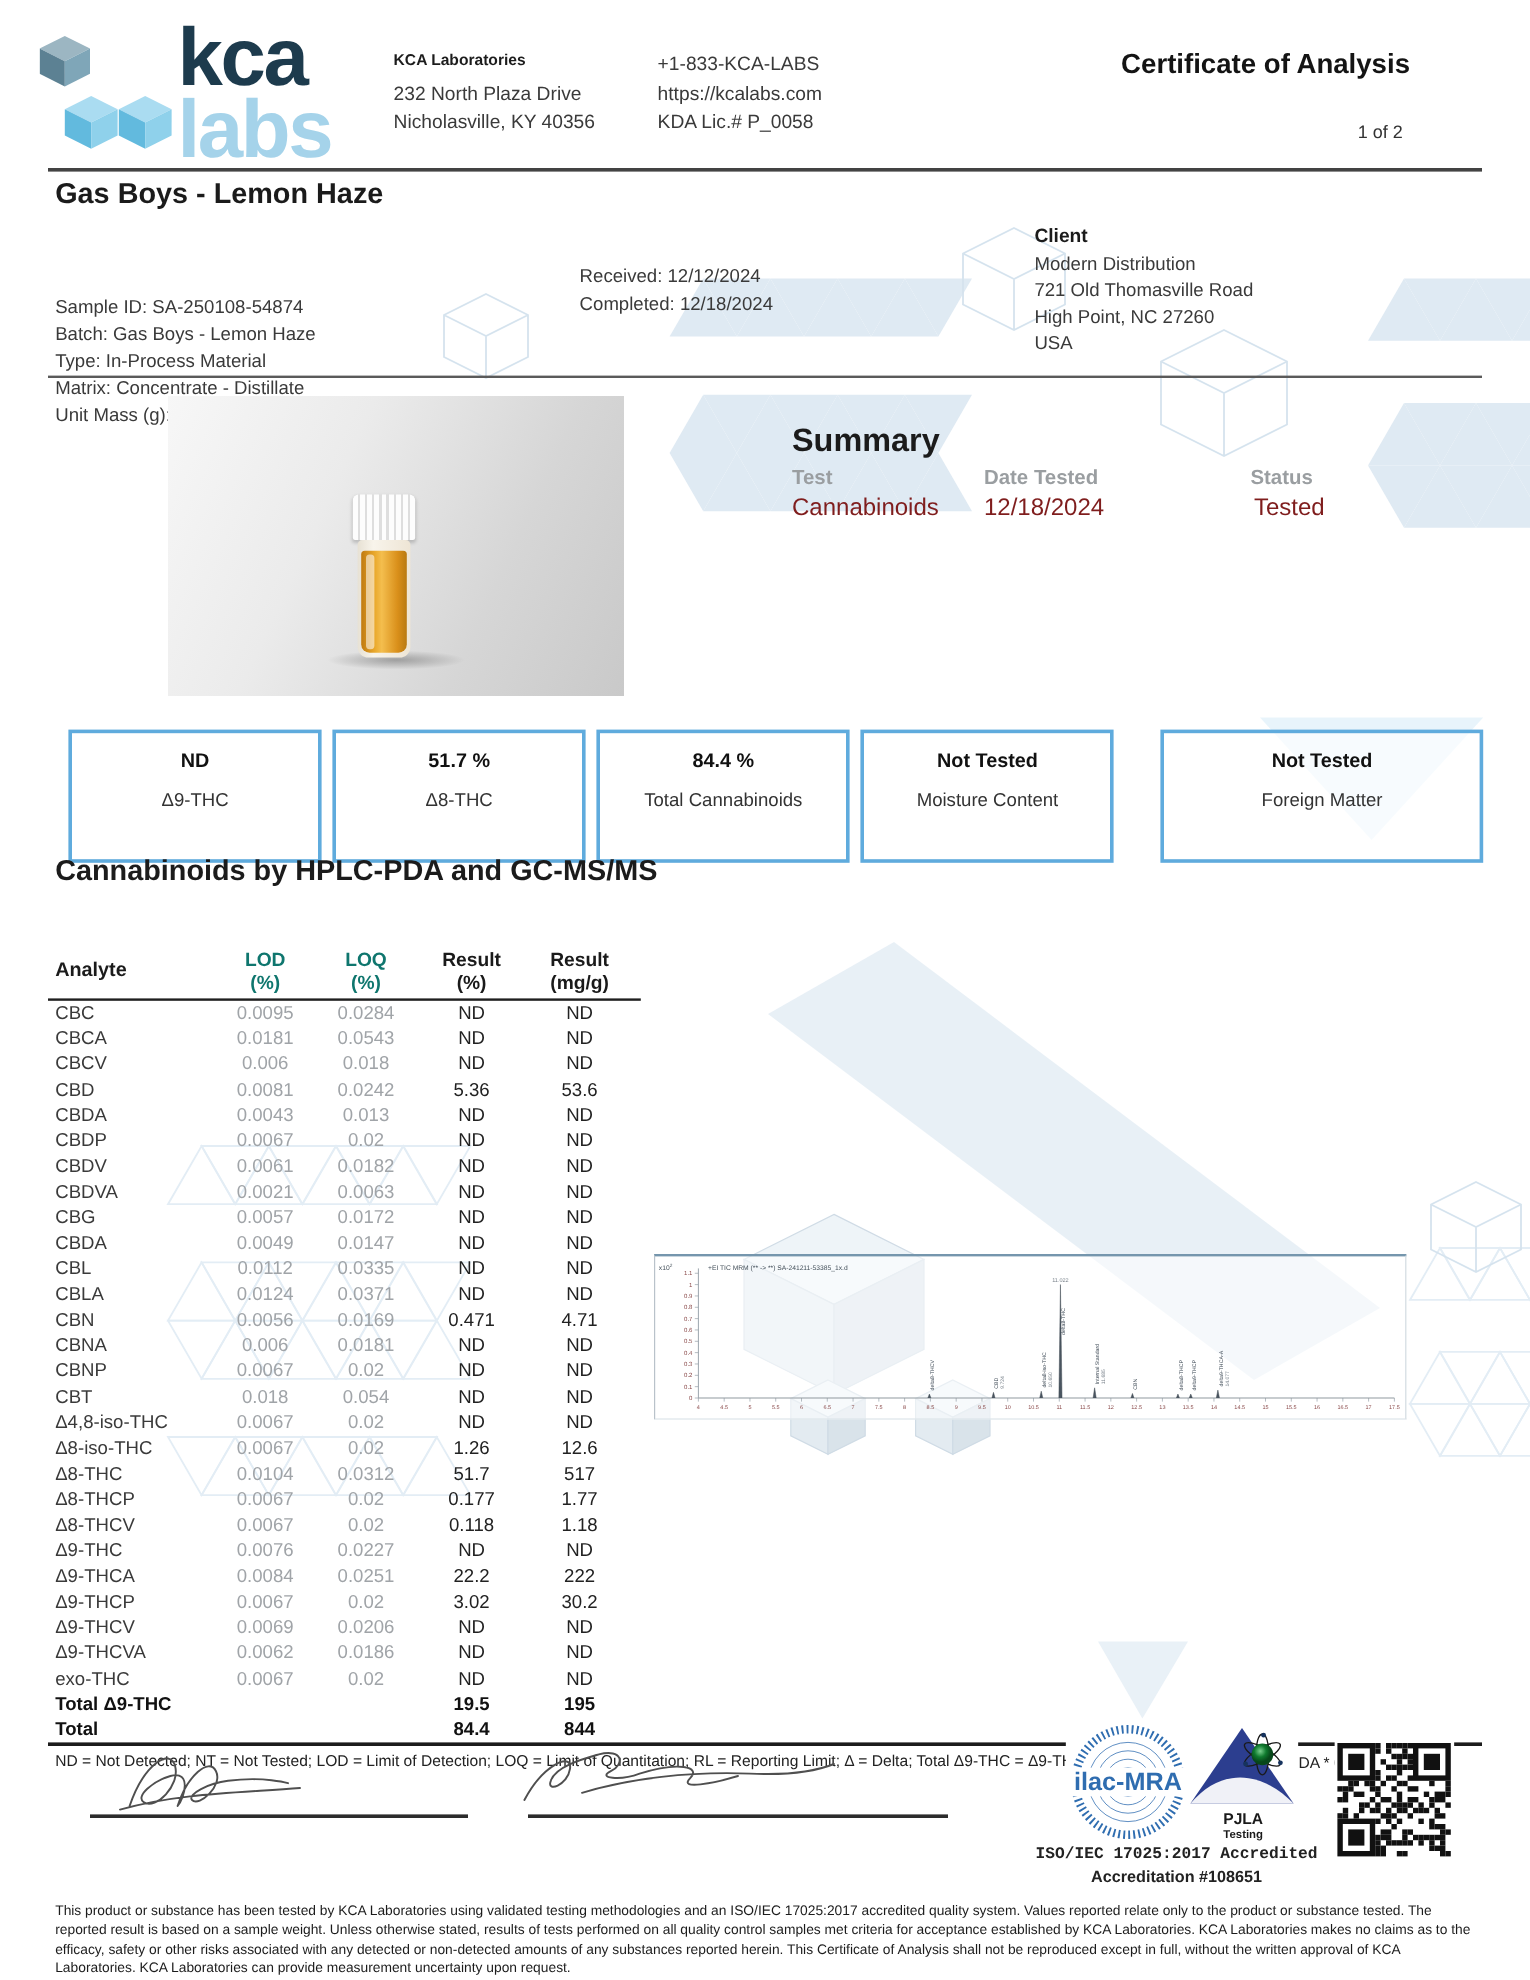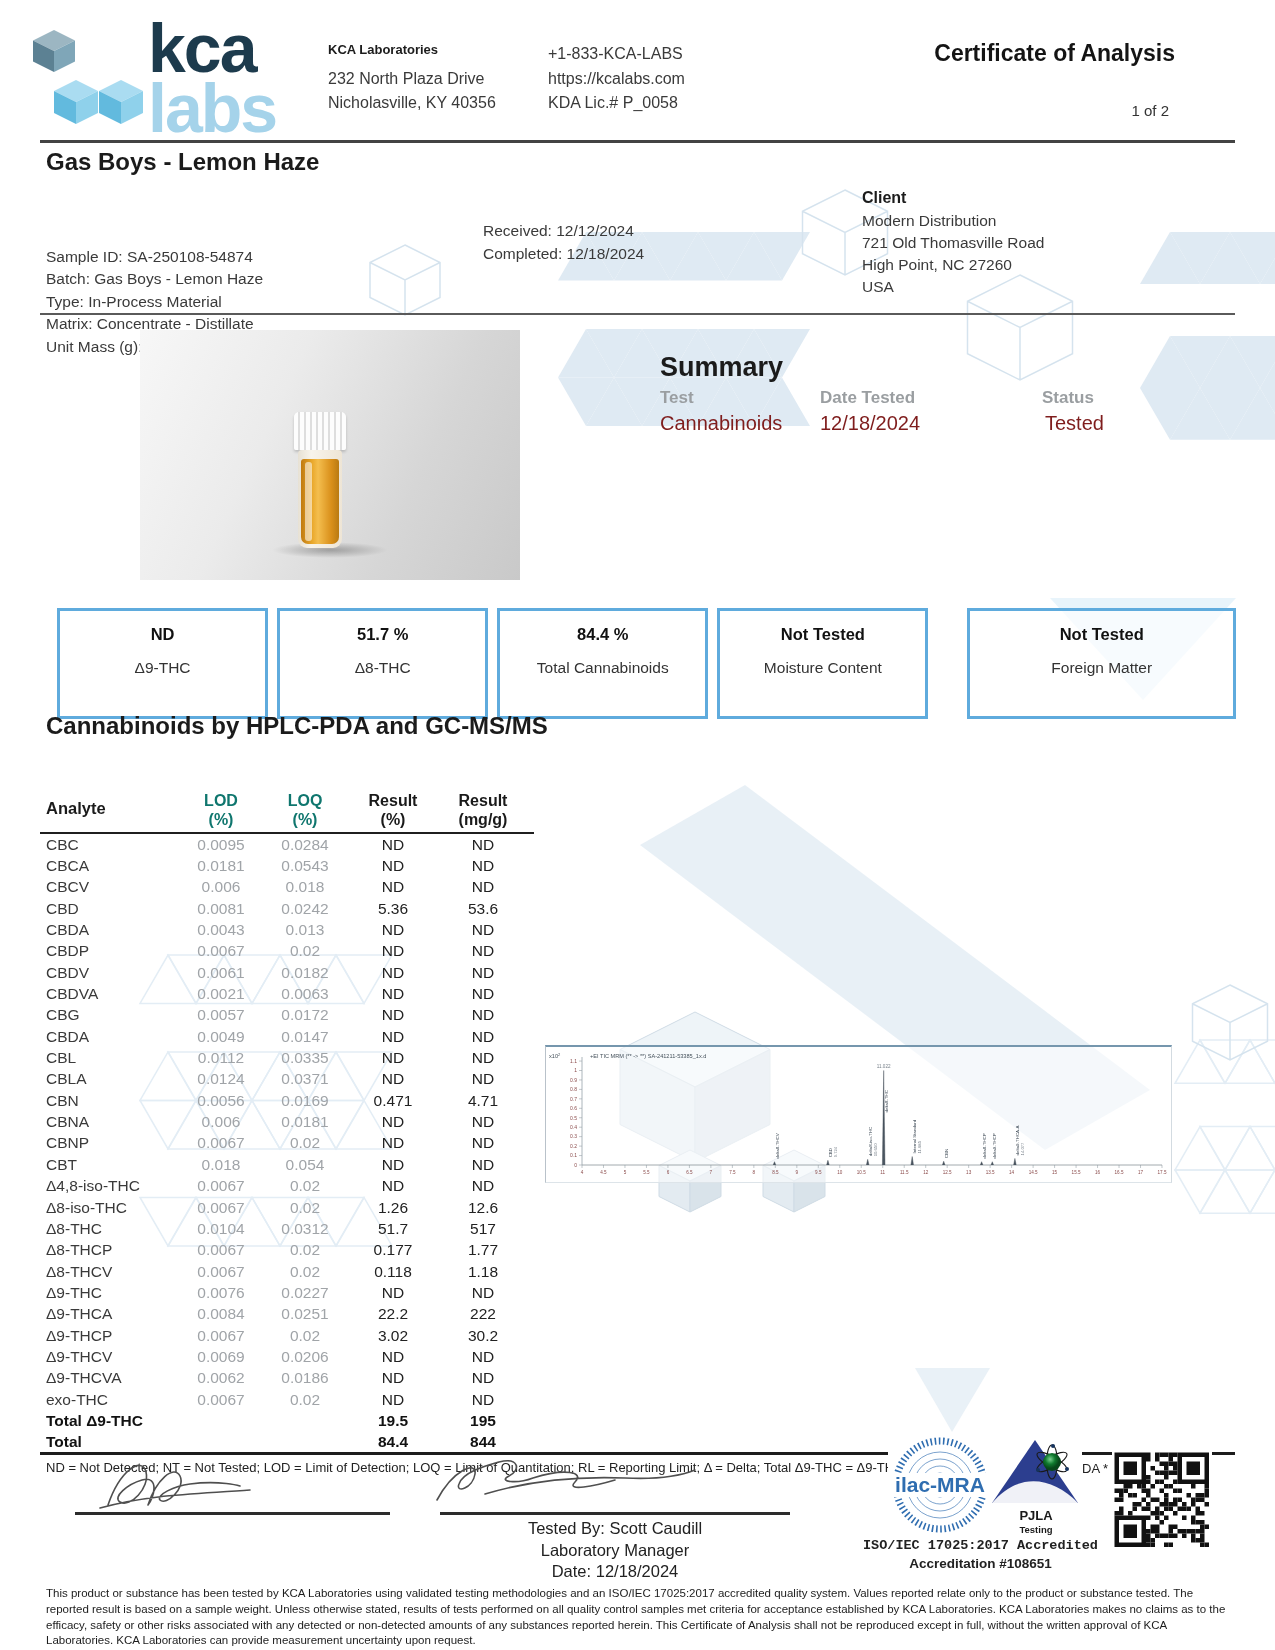--- a/index.html
+++ b/index.html
@@ -620,25 +620,20 @@
   </div>
 
   <svg class="abs z2" style="left:90px;top:1450px" width="300" height="64" viewBox="0 0 300 64">
     <path d="M18,55 C30,20 52,6 56,22 C60,38 40,58 30,52 C22,47 38,34 52,30 C70,25 64,48 58,55 M58,55 C66,30 84,14 90,26 C96,38 76,56 70,50 C66,45 84,36 100,34 C130,30 150,36 150,36 M10,58 C60,44 110,44 160,40" fill="none" stroke="#4f4f4f" stroke-width="1.6" stroke-linecap="round"></path>
   </svg>
   <svg class="abs z2" style="left:425px;top:1442px" width="330" height="72" viewBox="0 0 330 72">
     <path d="M12,58 C28,28 52,18 50,32 C48,46 30,52 34,42 C38,30 60,24 74,20 C94,15 96,28 84,34 C72,40 92,42 108,36 C140,26 160,30 150,40 C140,50 170,44 190,38 M60,52 C100,40 150,34 200,36 C240,38 260,32 270,28" fill="none" stroke="#4f4f4f" stroke-width="1.6" stroke-linecap="round"></path>
   </svg>
   <div class="abs z2 sigline l"></div>
   <div class="abs z2 sigline r"></div>
-  <div class="abs z2 sigtxt r">
-    <div>Tested By: Scott Caudill</div>
-    <div>Laboratory Manager</div>
-    <div>Date: 12/18/2024</div>
-  </div>
 
   <svg class="abs z3" style="left:888px;top:1436px" width="104" height="98" viewBox="0 0 104 98">
     <rect x="0" y="0" width="104" height="98" fill="#fff"></rect>
     <circle cx="52" cy="49" r="44" fill="#fff" stroke="#2f6db0" stroke-width="7" stroke-dasharray="1.6 2.6"></circle>
     <circle cx="52" cy="49" r="33" fill="none" stroke="#2f6db0" stroke-width="0.8" opacity="0.8"></circle>
     <circle cx="52" cy="49" r="26" fill="none" stroke="#2f6db0" stroke-width="0.8" opacity="0.8"></circle>
     <circle cx="52" cy="49" r="19" fill="none" stroke="#2f6db0" stroke-width="0.8" opacity="0.8"></circle>
     <circle cx="52" cy="49" r="12" fill="none" stroke="#2f6db0" stroke-width="0.8" opacity="0.8"></circle>
     <rect x="4" y="37" width="96" height="24" fill="#fff"></rect>
     <text id="ilac-txt" x="52" y="56" text-anchor="middle" font-family="Liberation Sans, sans-serif" font-size="21" font-weight="bold" fill="#2f6db0">ilac-MRA</text>

